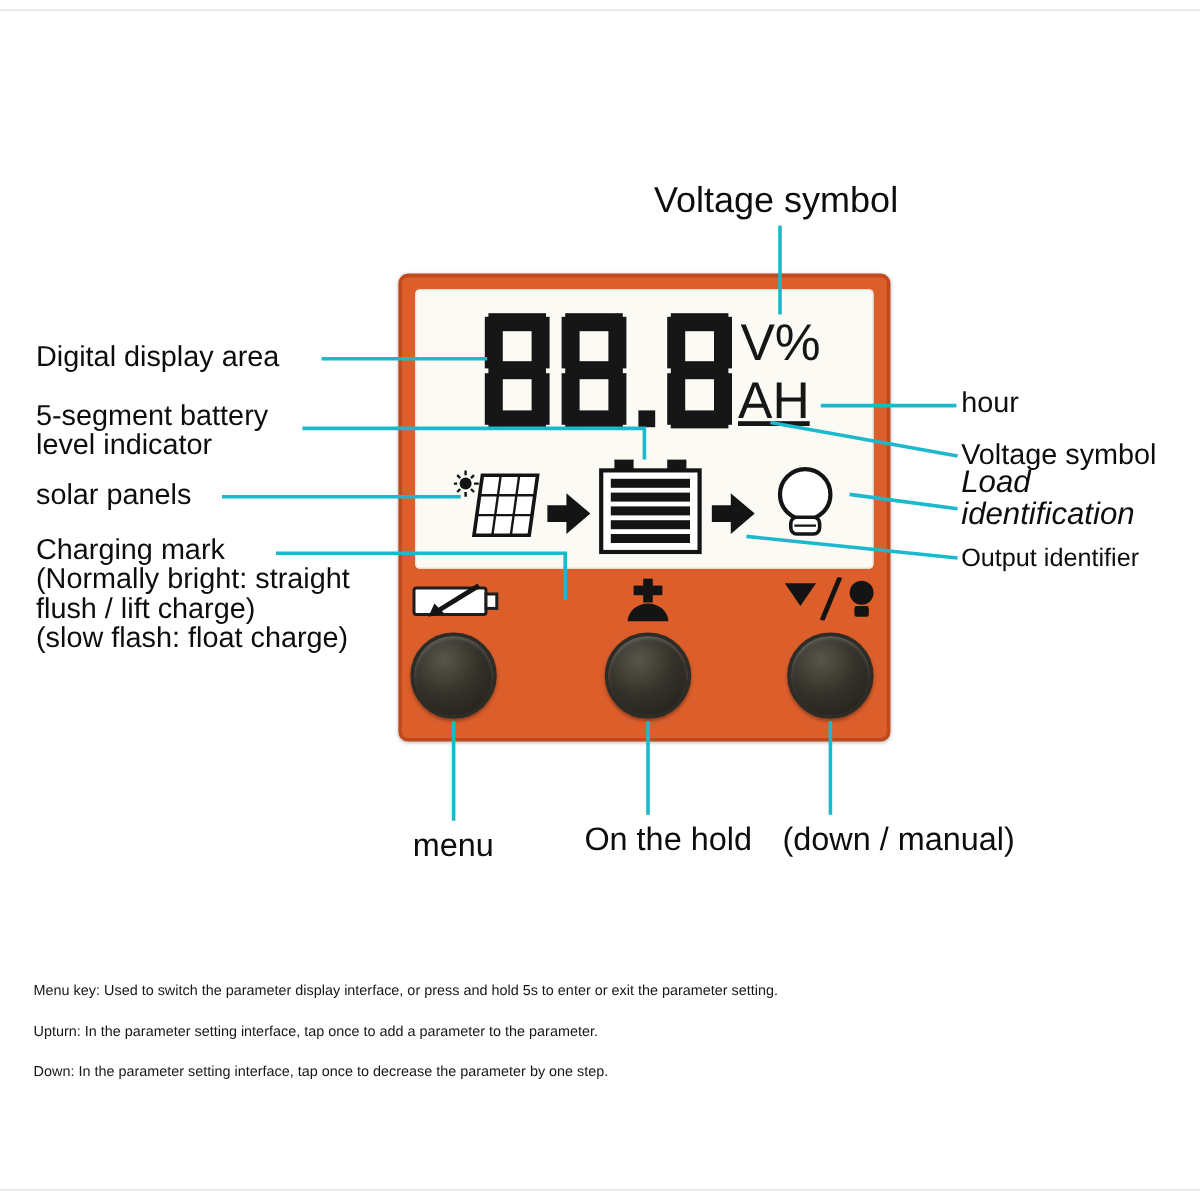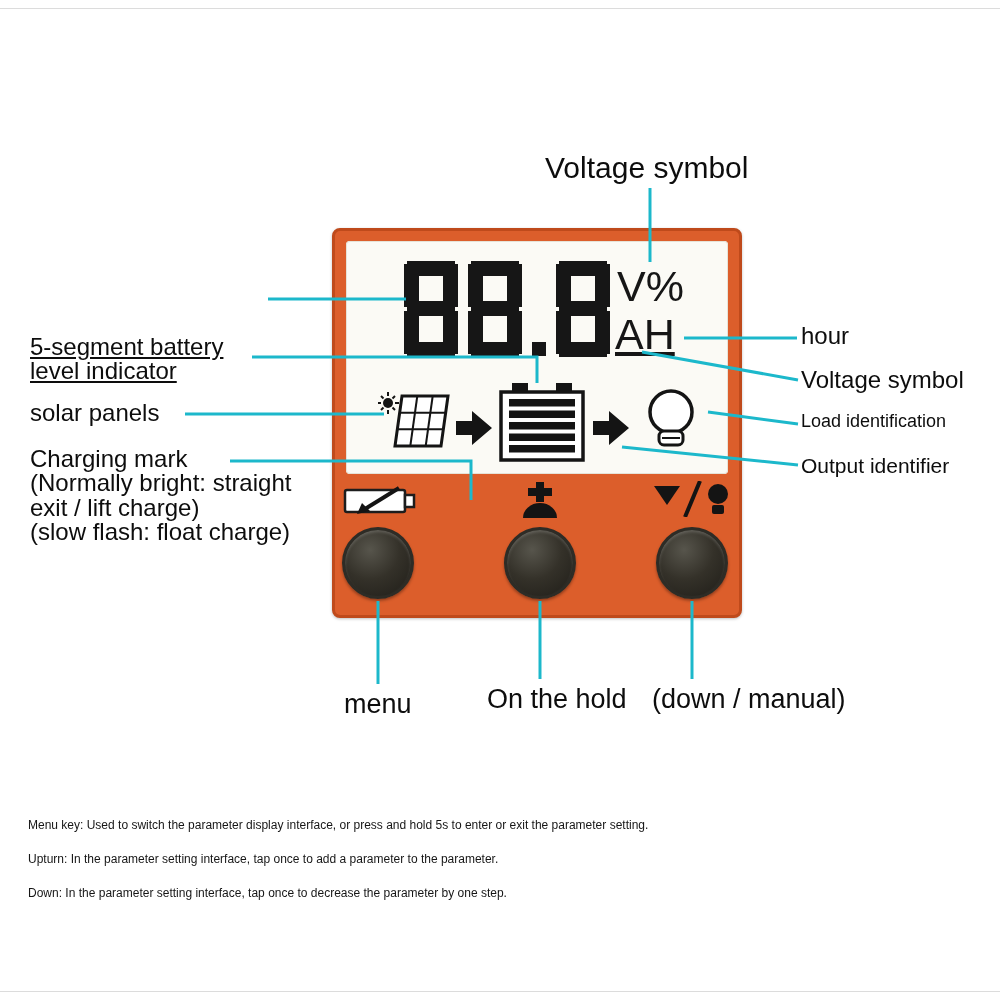--- a/index.html
+++ b/index.html
@@ -46,26 +46,26 @@
   .knob { position: absolute; top: 527px; width: 72px; height: 72px; border-radius: 50%;
           border: 3px solid var(--knob-dark, #2e2c26); cursor: pointer; padding: 0;
           background: radial-gradient(circle at 38% 30%, #57554c 0%, #343129 48%, #1f1d18 100%);
           box-shadow: inset 0 2px 3px rgba(255,255,255,.18), 0 2px 3px rgba(0,0,0,.35); }
   .knob-menu { left: 342px; } .knob-up { left: 504px; } .knob-down { left: 656px; }
 
   
   .label { position: absolute; color: #0d0d0d; white-space: pre-line; line-height: 1.02; }
   .lab-top     { left: 545px; top: 153px; font-size: 30px; }
   .lab-display { left: 30px;  top: 286px; font-size: 24px; }
-  .lab-batt    { left: 30px;  top: 335px; font-size: 24px; text-decoration: underline; }
+  .lab-batt    { left: 30px;  top: 335px; font-size: 24px; }
   .lab-solar   { left: 30px;  top: 401px; font-size: 24px; }
   .lab-charge  { left: 30px;  top: 447px; font-size: 24px; }
   .lab-hour    { left: 801px; top: 324px; font-size: 24px; }
   .lab-volt-r  { left: 801px; top: 368px; font-size: 24px; }
-  .lab-load    { left: 801px; top: 412px; font-size: 18px; }
+  .lab-load    { left: 801px; top: 388px; font-size: 26px; font-style: italic; }
   .lab-output  { left: 801px; top: 455px; font-size: 21px; }
   .lab-menu    { left: 344px; top: 691px; font-size: 27px; }
   .lab-up      { left: 487px; top: 686px; font-size: 27px; }
   .lab-down    { left: 652px; top: 686px; font-size: 27px; }
 
   
   .leaders { position: absolute; left: 0; top: 0; width: 1000px; height: 1000px;
              pointer-events: none; z-index: 10; }
   .leader { stroke: var(--leader-cyan, #1cb8cb); stroke-width: 3; fill: none; }
 
@@ -181,26 +181,27 @@
     <line x1="48" y1="0" x2="33" y2="36" stroke="#141414" stroke-width="4"></line>
     <circle cx="66" cy="13" r="10" fill="#141414"></circle>
     <rect x="60" y="24" width="12" height="9" rx="2" fill="#141414"></rect>
   </svg>
 
   <button class="knob knob-menu" aria-label="menu"></button>
   <button class="knob knob-up" aria-label="up"></button>
   <button class="knob knob-down" aria-label="down"></button>
 
   <div class="label lab-top">Voltage symbol</div>
+  <div class="label lab-display">Digital display area</div>
   <div class="label lab-batt">5-segment battery
 level indicator</div>
   <div class="label lab-solar">solar panels</div>
   <div class="label lab-charge">Charging mark
 (Normally bright: straight
-exit / lift charge)
+flush / lift charge)
 (slow flash: float charge)</div>
   <div class="label lab-hour">hour</div>
   <div class="label lab-volt-r">Voltage symbol</div>
   <div class="label lab-load">Load identification</div>
   <div class="label lab-output">Output identifier</div>
   <div class="label lab-menu">menu</div>
   <div class="label lab-up">On the hold</div>
   <div class="label lab-down">(down / manual)</div>
 
   <p class="note note-1">Menu key: Used to switch the parameter display interface, or press and hold 5s to enter or exit the parameter setting.</p>

